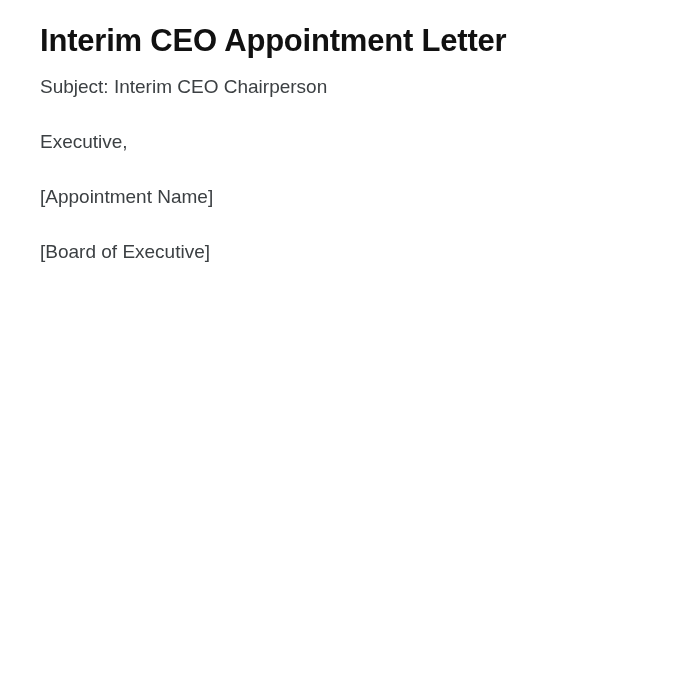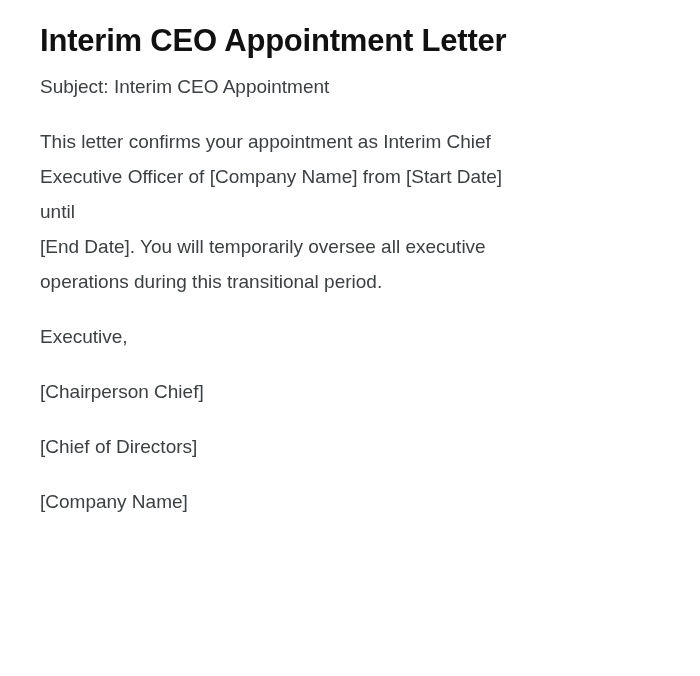--- a/index.html
+++ b/index.html
@@ -40,29 +40,24 @@
   p.letter-text.subject {
     margin-top: 10px;
   }
 </style>
 </head>
 <body>
 
 <div class="page">
   <h1 class="letter-title">Interim CEO Appointment Letter</h1>
 
-  <p class="letter-text subject">Subject: Interim CEO Appointment</p>
+  <p class="letter-text subject">Subject: Interim CEO Chairperson</p>
 
 
-  <p class="letter-text">This letter confirms your appointment as Interim Chief
-Executive Officer of [Company Name] from [Start Date] until
-[End Date]. You will temporarily oversee all executive
-operations during this transitional period.</p>
 
 
   <p class="letter-text">Executive,</p>
 
-  <p class="letter-text">[Chairperson Chief]</p>
+  <p class="letter-text">[Appointment Name]</p>
 
-  <p class="letter-text">[Chief of Directors]</p>
+  <p class="letter-text">[Board of Executive]</p>
 
-  <p class="letter-text">[Company Name]</p>
 </div>
 
 </body></html>

